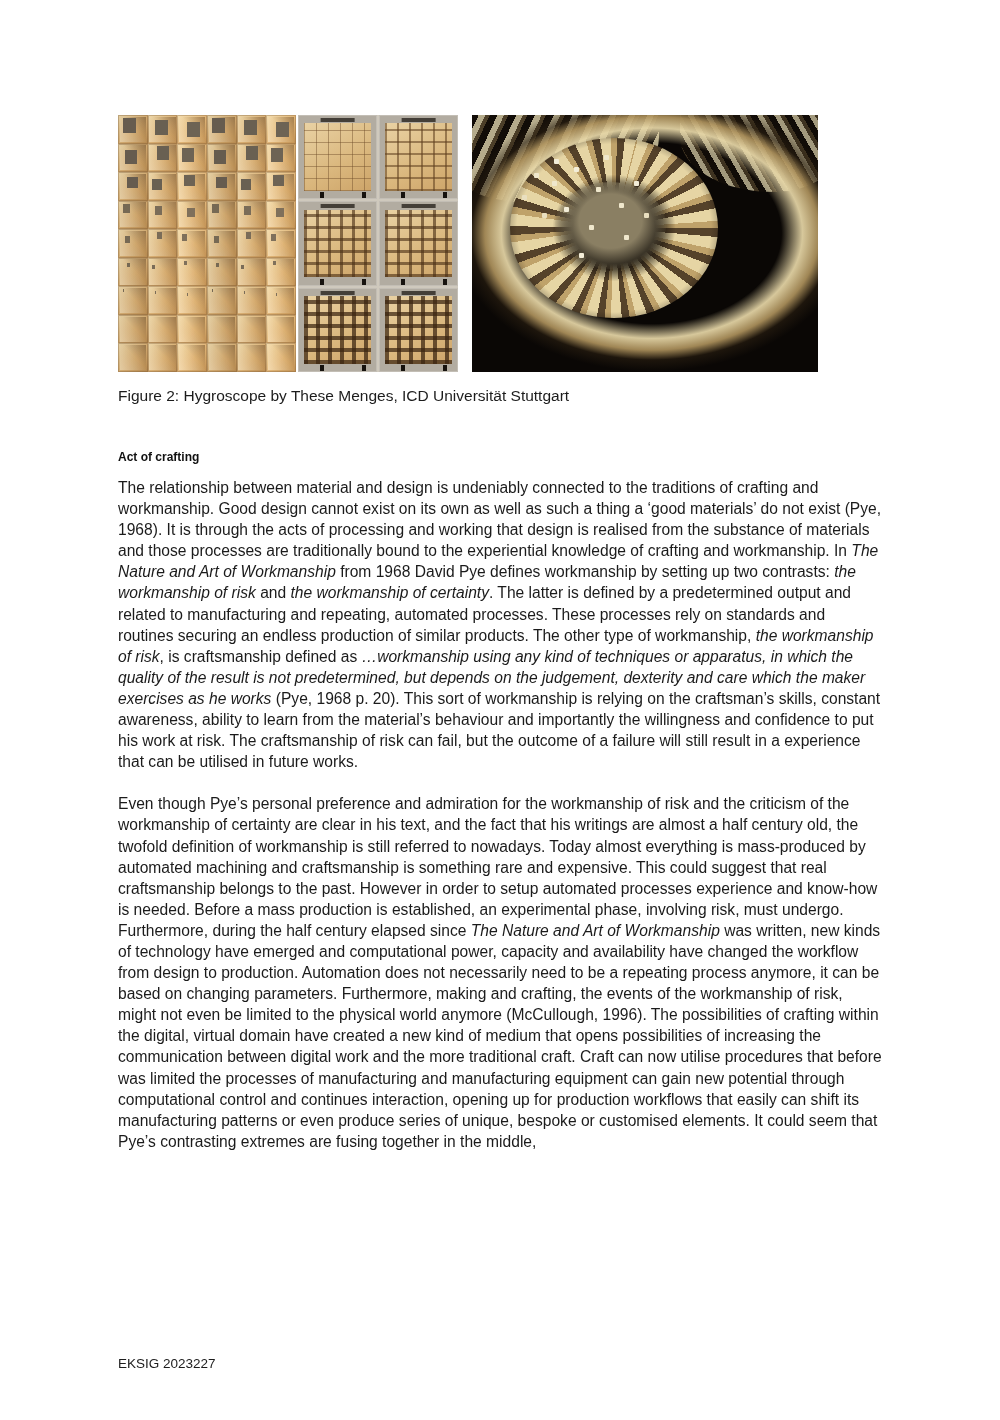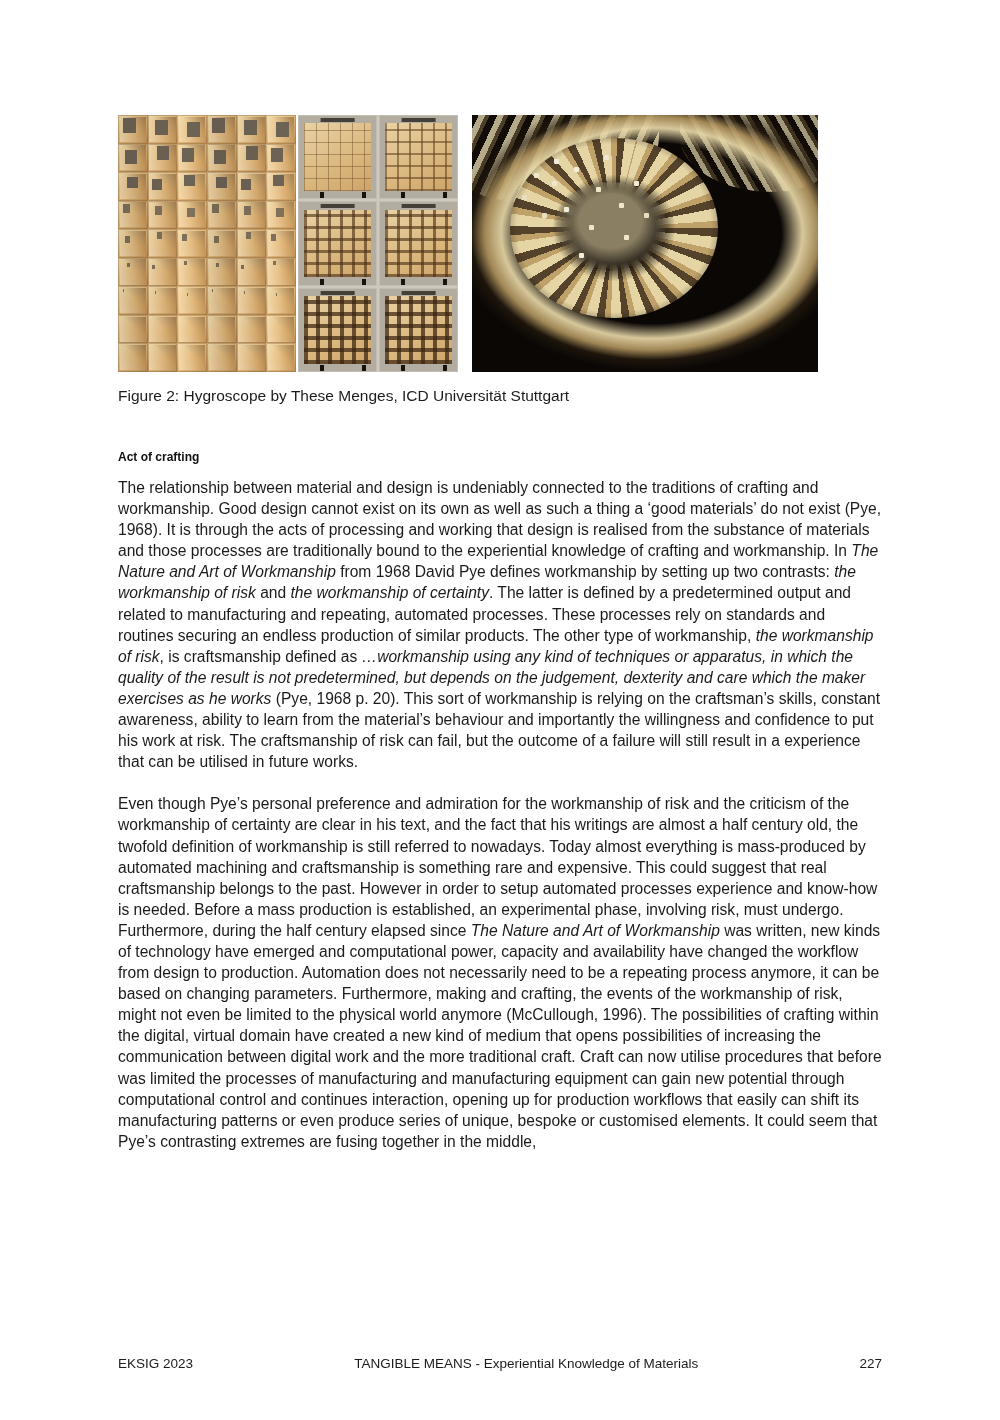--- a/index.html
+++ b/index.html
@@ -254,16 +254,15 @@
 
     <h2>Act of crafting</h2>
 
     <p class="first"><span>The relationship between material and design is undeniably connected to the traditions of crafting and workmanship. Good design cannot exist on its own as well as such a thing a ‘good materials’ do not exist (Pye, 1968). It is through the acts of processing and working that design is realised from the substance of materials and those processes are traditionally bound to the experiential knowledge of crafting and workmanship. In </span><em>The Nature and Art of Workmanship</em><span> from 1968 David Pye defines workmanship by setting up two contrasts: </span><em>the workmanship of risk</em><span> and </span><em>the workmanship of certainty</em><span>. The latter is defined by a predetermined output and related to manufacturing and repeating, automated processes. These processes rely on standards and routines securing an endless production of similar products. The other type of workmanship, </span><em>the workmanship of risk</em><span>, is craftsmanship defined as </span><em>…workmanship using any kind of techniques or apparatus, in which the quality of the result is not predetermined, but depends on the judgement, dexterity and care which the maker exercises as he works</em><span> (Pye, 1968 p. 20). This sort of workmanship is relying on the craftsman’s skills, constant awareness, ability to learn from the material’s behaviour and importantly the willingness and confidence to put his work at risk. The craftsmanship of risk can fail, but the outcome of a failure will still result in a experience that can be utilised in future works.</span></p>
     <p><span>Even though Pye’s personal preference and admiration for the workmanship of risk and the criticism of the workmanship of certainty are clear in his text, and the fact that his writings are almost a half century old, the twofold definition of workmanship is still referred to nowadays. Today almost everything is mass-produced by automated machining and craftsmanship is something rare and expensive. This could suggest that real craftsmanship belongs to the past. However in order to setup automated processes experience and know-how is needed. Before a mass production is established, an experimental phase, involving risk, must undergo. Furthermore, during the half century elapsed since </span><em>The Nature and Art of Workmanship</em><span> was written, new kinds of technology have emerged and computational power, capacity and availability have changed the workflow from design to production. Automation does not necessarily need to be a repeating process anymore, it can be based on changing parameters. Furthermore, making and crafting, the events of the workmanship of risk, might not even be limited to the physical world anymore (McCullough, 1996). The possibilities of crafting within the digital, virtual domain have created a new kind of medium that opens possibilities of increasing the communication between digital work and the more traditional craft. Craft can now utilise procedures that before was limited the processes of manufacturing and manufacturing equipment can gain new potential through computational control and continues interaction, opening up for production workflows that easily can shift its manufacturing patterns or even produce series of unique, bespoke or customised elements.  It could seem that Pye’s contrasting extremes are fusing together in the middle,</span></p>
 
   </div>
 
   <div class="footer">
     <span class="f-left">EKSIG 2023</span>
-    <span class="f-center">TANGIBLE MEANS - Experiential Knowledge of Materials</span>
     <span class="f-right">227</span>
   </div>
 </div>
 
 </body></html>

